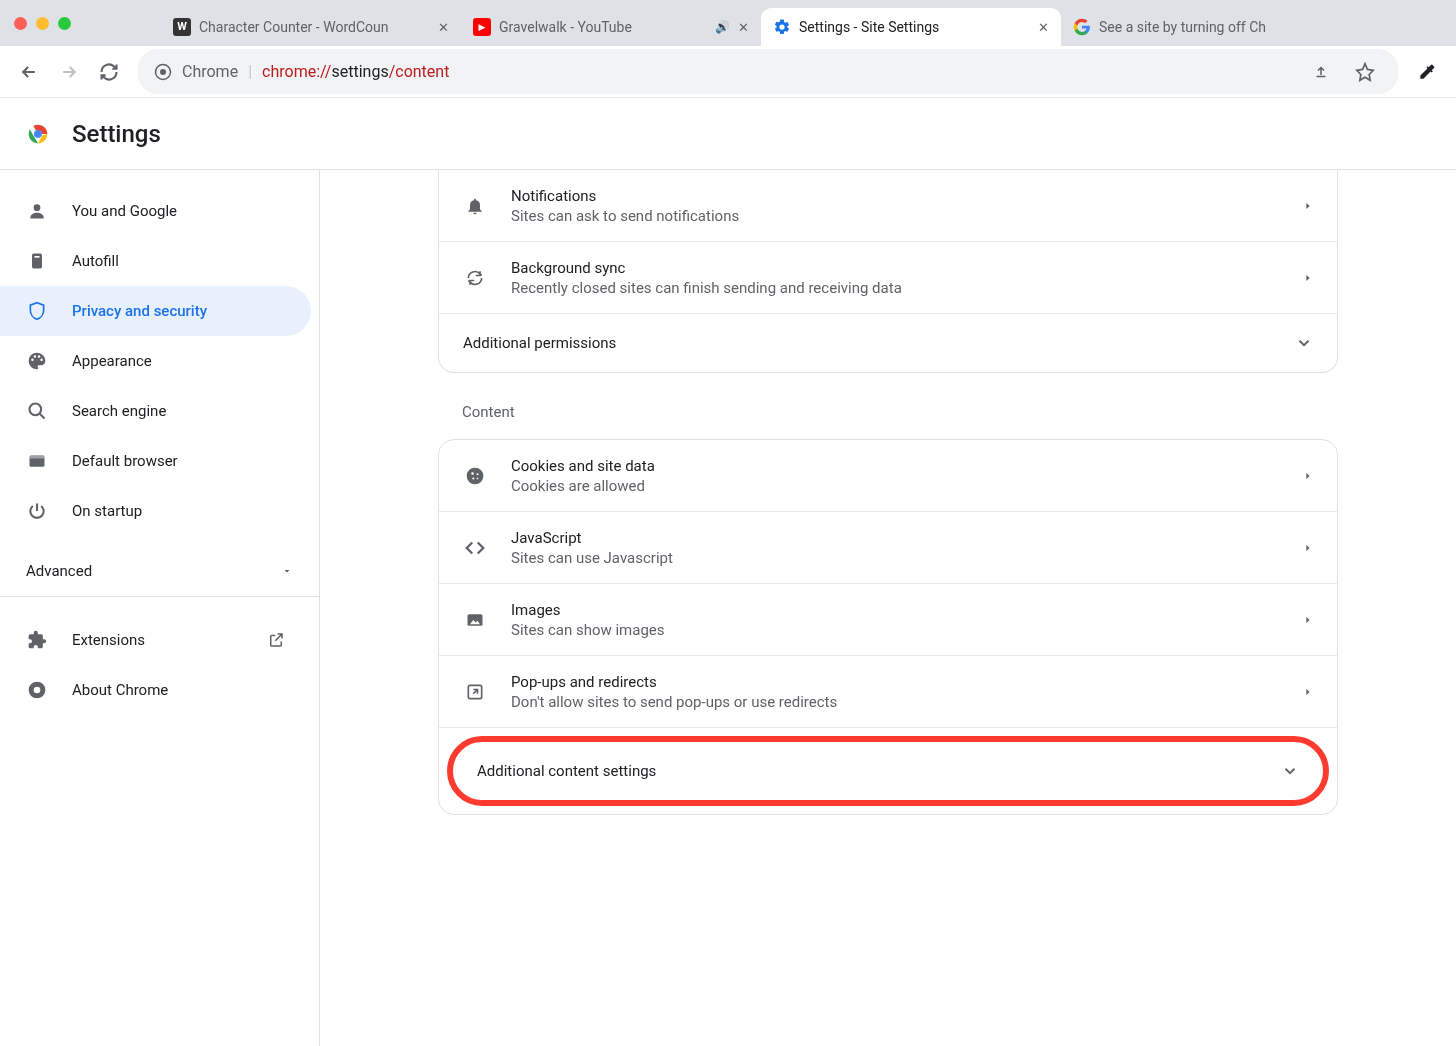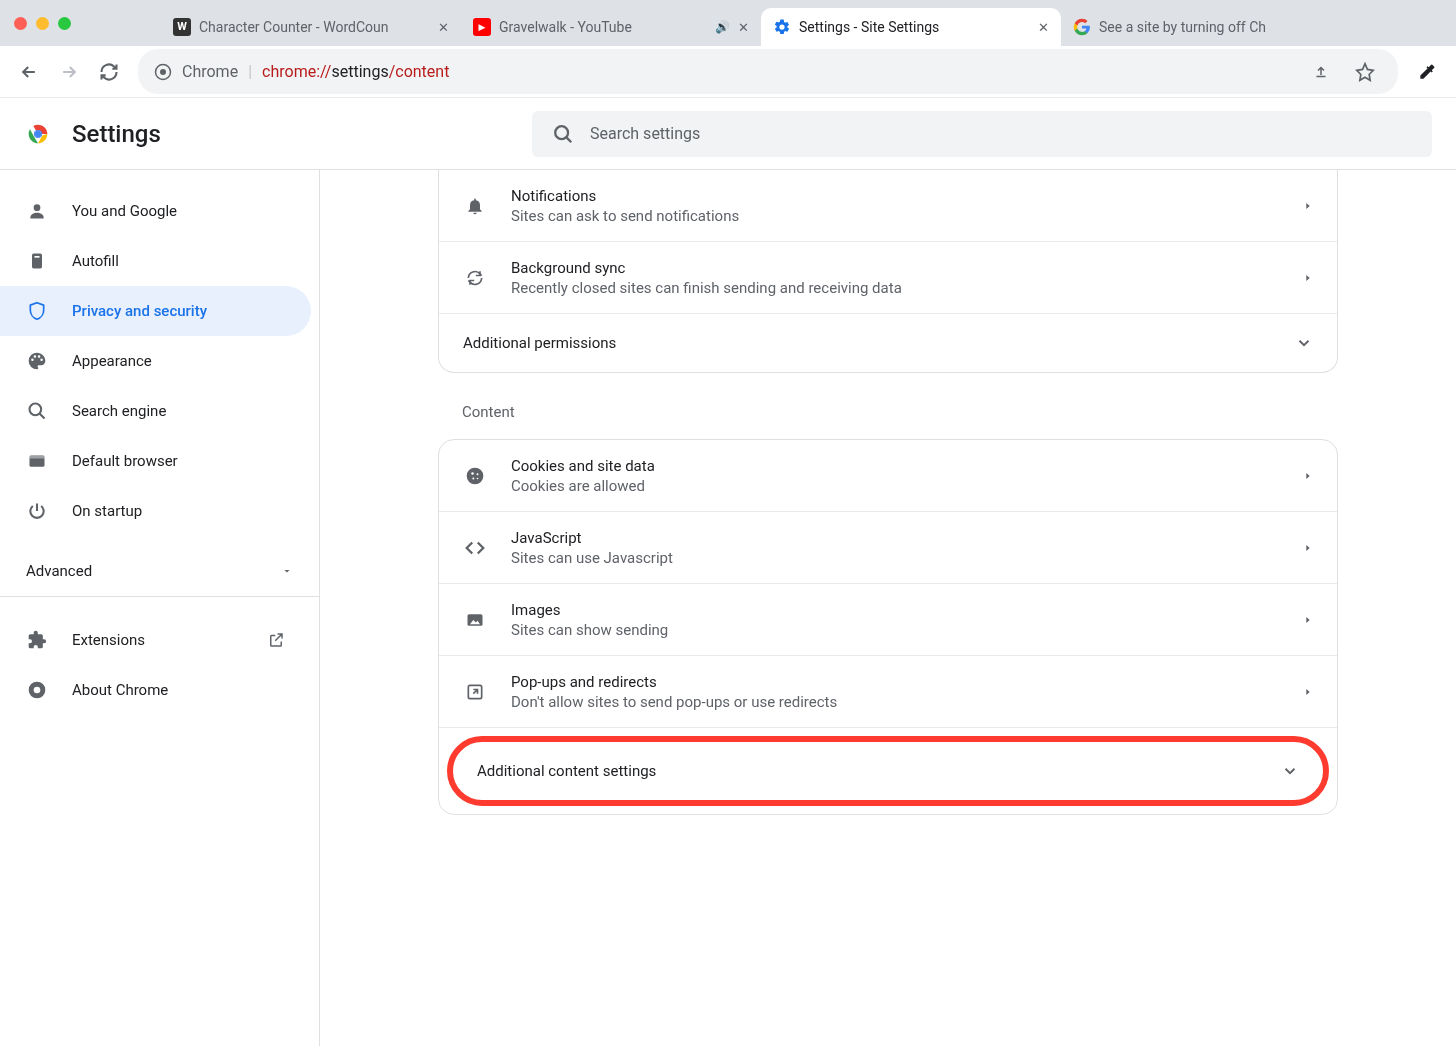--- a/index.html
+++ b/index.html
@@ -164,29 +164,20 @@
         <circle cx="24" cy="24" r="22" fill="#fff"></circle>
         <path fill="#EA4335" d="M24 8c8.8 0 16 7.2 16 16h-16L16 10.2C18.4 8.8 21.1 8 24 8z"></path>
         <path fill="#FBBC05" d="M40 24c0 8.8-7.2 16-16 16l8-13.9L40 24z"></path>
         <path fill="#34A853" d="M24 40c-8.8 0-16-7.2-16-16 0-3 .8-5.8 2.2-8.1L18 30l6 10z"></path>
         <path fill="#4285F4" d="M24 17a7 7 0 110 14 7 7 0 010-14z"></path>
         <circle cx="24" cy="24" r="5.5" fill="#fff"></circle>
         <circle cx="24" cy="24" r="5.5" fill="#4285F4"></circle>
       </svg>
   </div>
   <div class="settings-title">Settings</div>
-  <div class="search-wrap">
-    <div class="search-box">
-      <svg width="22" height="22" viewBox="0 0 24 24" fill="none" stroke="#5f6368" stroke-width="2.5">
-          <circle cx="10.5" cy="10.5" r="7"></circle>
-          <path d="M21 21l-5-5"></path>
-        </svg>
-      <span>Search settings</span>
-    </div>
-  </div>
 </div>
 
 <div class="main">
   <div class="sidebar">
     <div class="nav-item">
       <span class="nav-ic">
           <svg width="20" height="20" viewBox="0 0 24 24" fill="#5f6368">
             <circle cx="12" cy="8" r="4"></circle>
             <path d="M4 20c0-4 4-6 8-6s8 2 8 6v1H4z"></path>
           </svg>
@@ -363,21 +354,21 @@
       </div>
       <div class="row">
         <span class="row-ic">
             <svg width="20" height="20" viewBox="0 0 24 24" fill="#5f6368">
               <rect x="3" y="5" width="18" height="14" rx="2"></rect>
               <path d="M6 17l4-5 3 3 2-2 3 4z" fill="#fff"></path>
             </svg>
           </span>
         <div class="row-text">
           <div class="row-title">Images</div>
-          <div class="row-sub">Sites can show sending</div>
+          <div class="row-sub">Sites can show images</div>
         </div>
         <span class="row-arrow">
             <svg width="10" height="14" viewBox="0 0 24 24" fill="#5f6368">
               <path d="M8 5l8 7-8 7z"></path>
             </svg>
           </span>
       </div>
       <div class="row">
         <span class="row-ic">
             <svg width="20" height="20" viewBox="0 0 24 24" fill="none" stroke="#5f6368" stroke-width="2">

